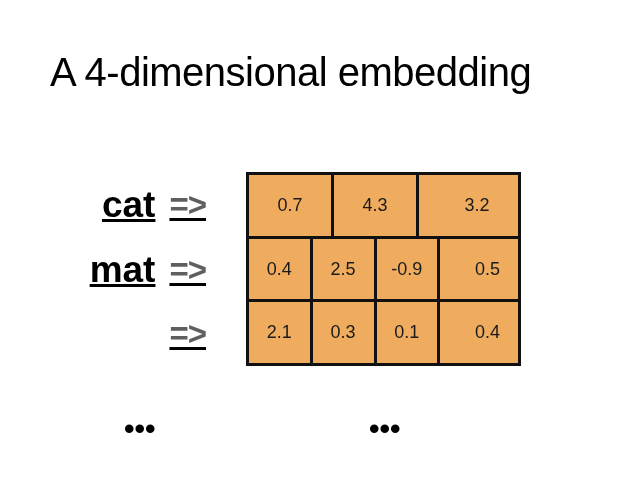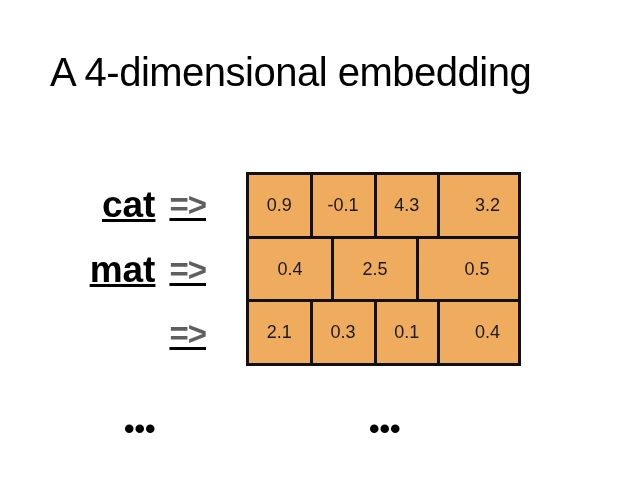--- a/index.html
+++ b/index.html
@@ -143,29 +143,29 @@
 
     <div class="label-row">
       <span class="label-arrow">=&gt;</span>
     </div>
 
   </div>
 
   <div id="matrix">
 
     <div class="matrix-row">
-      <div class="matrix-cell">0.9</div>
-      <div class="matrix-cell">-0.1</div>
+      <div class="matrix-cell">0.7</div>
       <div class="matrix-cell">4.3</div>
       <div class="matrix-cell">3.2</div>
     </div>
 
     <div class="matrix-row">
       <div class="matrix-cell">0.4</div>
       <div class="matrix-cell">2.5</div>
+      <div class="matrix-cell">-0.9</div>
       <div class="matrix-cell">0.5</div>
     </div>
 
     <div class="matrix-row">
       <div class="matrix-cell">2.1</div>
       <div class="matrix-cell">0.3</div>
       <div class="matrix-cell">0.1</div>
       <div class="matrix-cell">0.4</div>
     </div>
 

